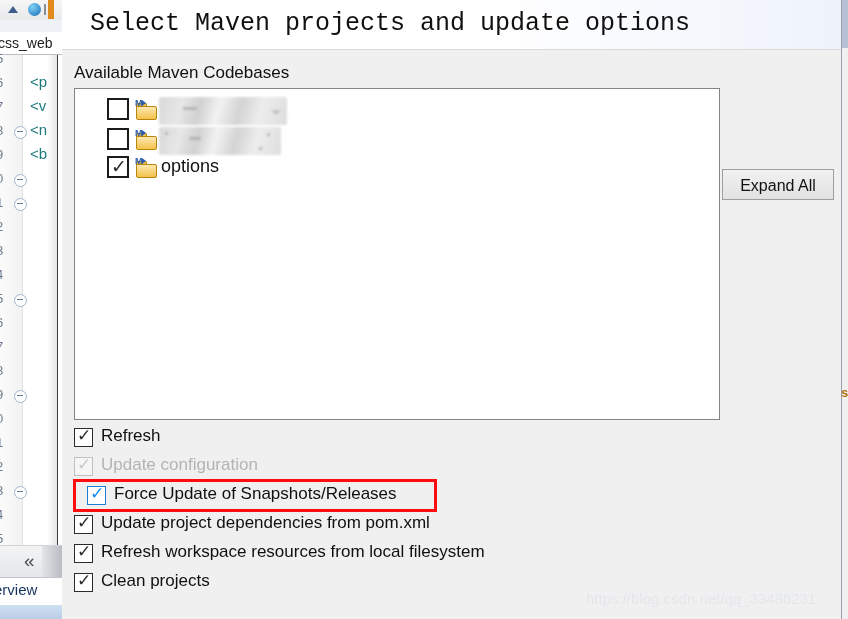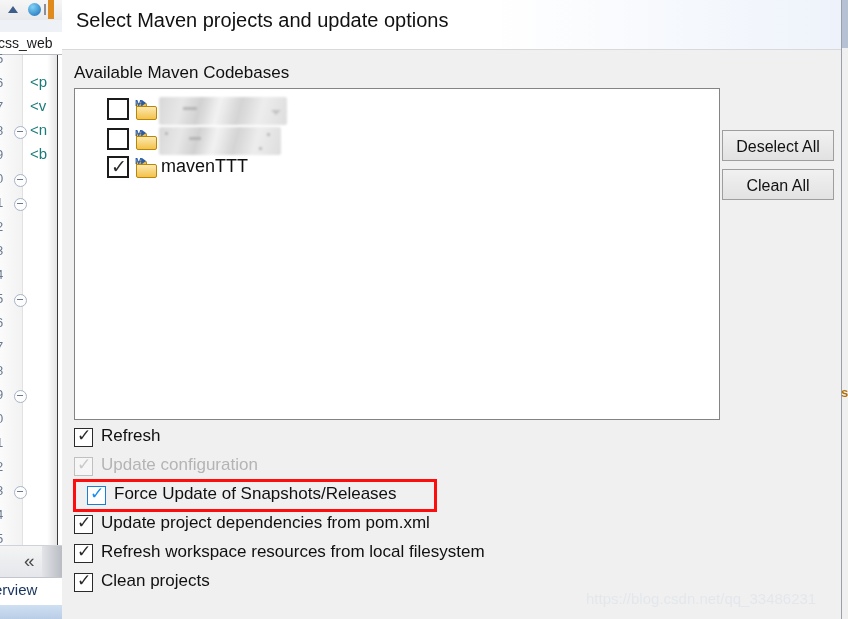--- a/index.html
+++ b/index.html
@@ -53,21 +53,21 @@
   .ide-right .scroll{position:absolute;left:1px;top:0;width:6px;height:48px;background:#b6c2d3;}
   .ide-right .line{position:absolute;left:0;top:0;width:1px;height:619px;background:#9aa0ab;}
   .ide-right .sfrag{position:absolute;left:0px;top:385px;font-size:13px;color:#b07010;font-weight:bold;}
 
   
   #dialog{position:absolute;left:62px;top:0;width:779px;height:619px;
     background:#f0f0f0;overflow:hidden;}
   .dlg-head{position:absolute;left:0;top:0;width:779px;height:49px;
     background:linear-gradient(to right,#ffffff 55%,#eef3fb 100%);
     border-bottom:1px solid #d9d9d9;}
-  .dlg-title{position:absolute;left:14px;top:9px;font-size:20px;color:#111111;white-space:nowrap;}
+  .dlg-title{position:absolute;left:28px;top:9px;font-size:25px;color:#111111;white-space:nowrap;font-family:Liberation Mono, monospace;}
 
   .group-label{position:absolute;left:12px;top:63px;font-size:17px;color:#101010;white-space:nowrap;}
 
   .tree{position:absolute;left:12px;top:88px;width:644px;height:330px;
     background:#ffffff;border:1px solid #848484;}
   .trow{position:absolute;left:0;height:34px;}
   .cb{position:absolute;width:22px;height:22px;background:#ffffff;border:2px solid #1b1b1b;box-sizing:border-box;}
   .cb .tick{position:absolute;left:2px;top:-3px;font-size:19px;color:#2b2b2b;font-weight:bold;}
   .mfolder{position:absolute;width:22px;height:18px;}
   .mfolder .fbody{position:absolute;left:1px;top:5px;width:19px;height:12px;
@@ -227,26 +227,25 @@
     <div class="trow" style="top:64px;width:640px;">
       <span class="cb" style="left:32px;top:3px;">
         <span class="tick">✓</span>
       </span>
       <span class="mfolder" style="left:60px;top:6px;">
         <span class="ftab"></span>
           <span class="fbody"></span>
         <span class="m">M</span>
           <span class="arrowm"></span>
       </span>
-      <span class="pname" style="left:86px;top:3px;">mavenTTT</span>
+      <span class="pname" style="left:86px;top:3px;">options</span>
     </div>
   </div>
 
-  <button class="sidebtn" style="top:130px">Deselect All</button>
-  <button class="sidebtn" style="top:169px">Clean All</button>
+  <button class="sidebtn" style="top:169px">Expand All</button>
 
   <div class="optrow" style="top:426px">
     <span class="ocb">
       <span class="tick">✓</span>
     </span>
     <span class="olabel">Refresh</span>
   </div>
 
   <div class="optrow" style="top:455px">
     <span class="ocb disabled">

